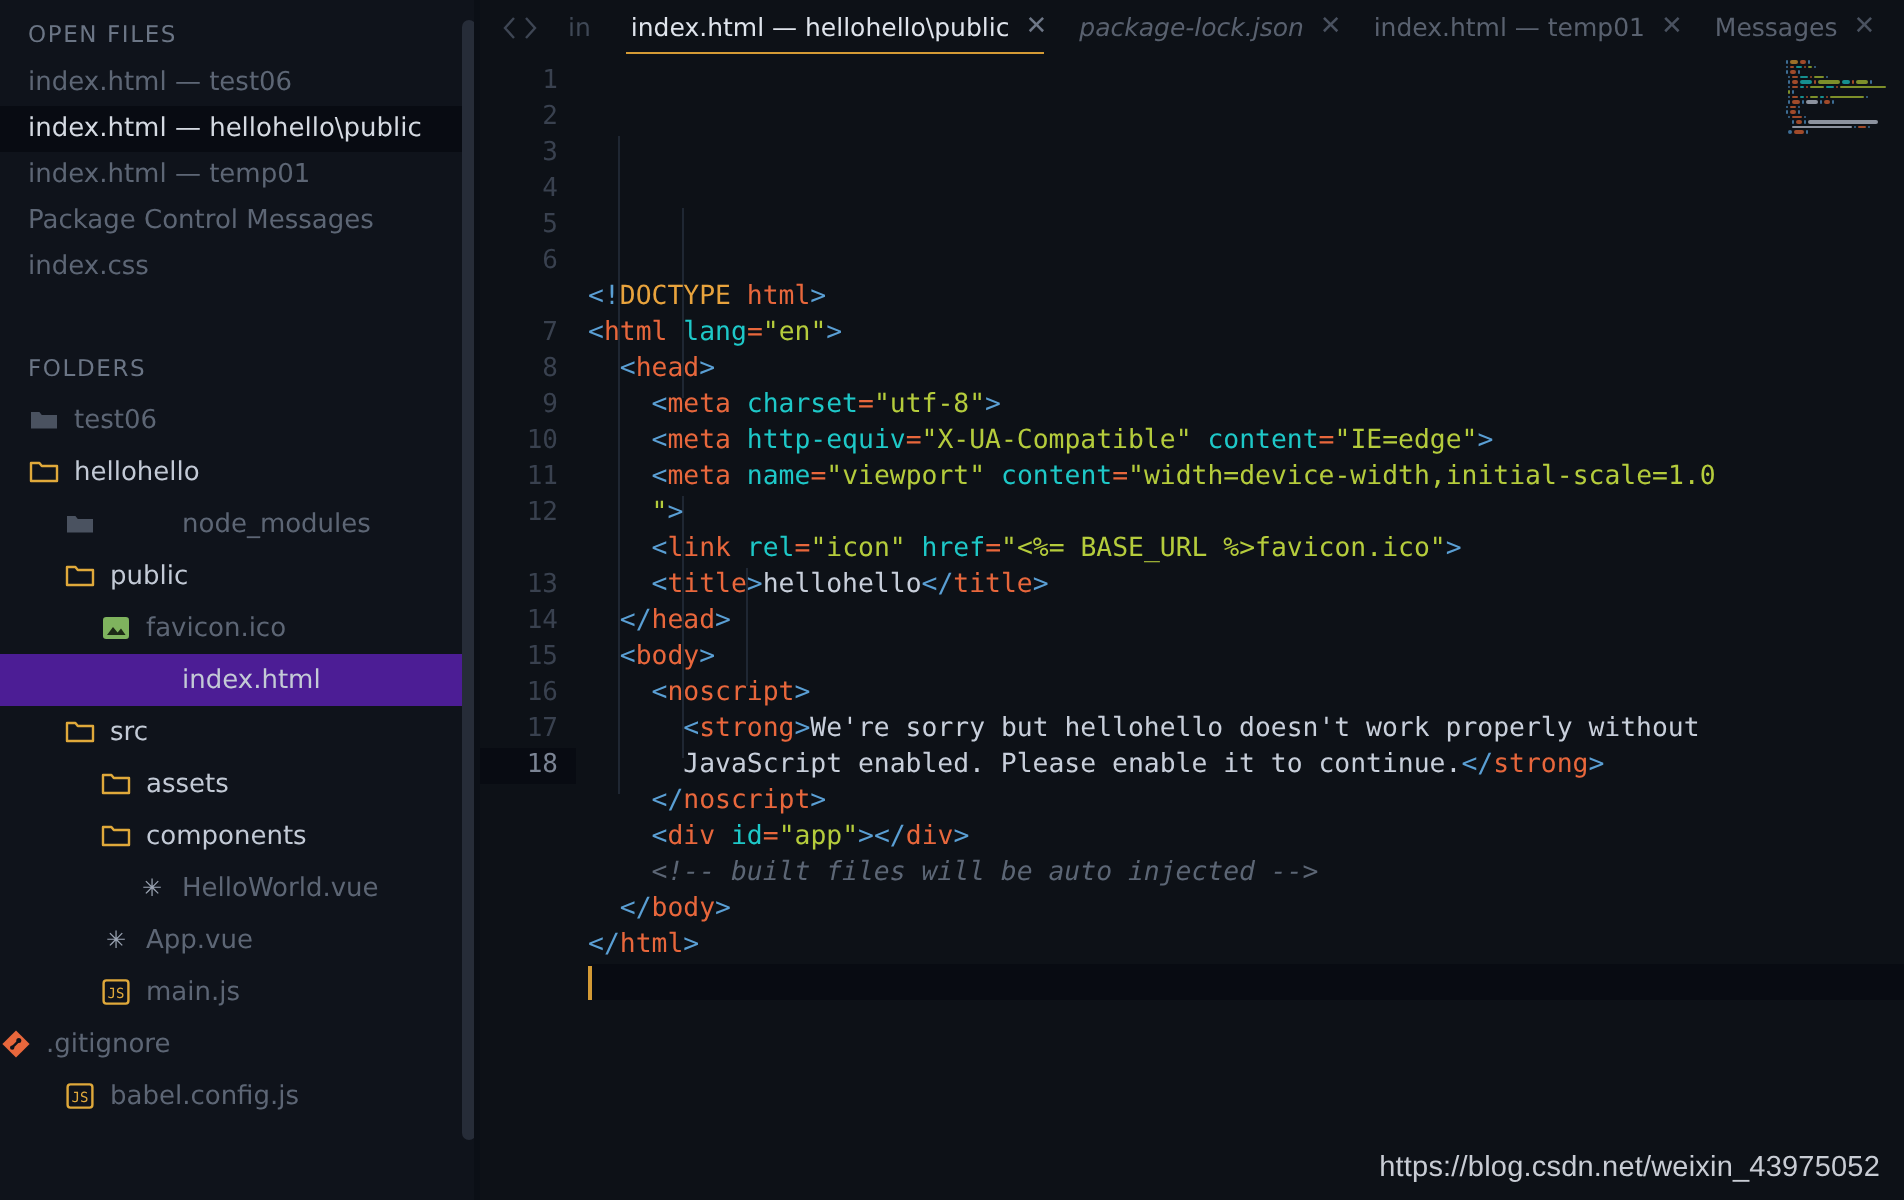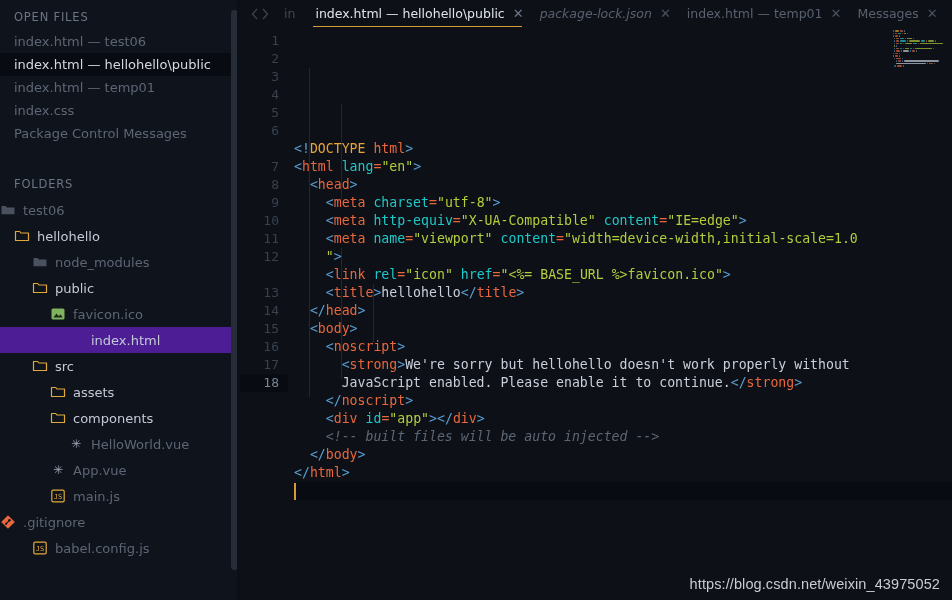--- a/index.html
+++ b/index.html
@@ -235,45 +235,45 @@
         <div class="row">
           <span>index.html — test06</span>
         </div>
         <div class="row active">
           <span>index.html — hellohello\public</span>
         </div>
         <div class="row">
           <span>index.html — temp01</span>
         </div>
         <div class="row">
+          <span>Package Control Messages</span>
+        </div>
+        <div class="row">
           <span>index.css</span>
         </div>
-        <div class="row">
-          <span>Package Control Messages</span>
-        </div>
       </div>
 
     <div class="spacer-sm"></div>
 
     <div class="section-head">FOLDERS</div>
 
     <div id="folder-tree">
-        <div class="trow" style=" align-items: center;">
+        <div class="trow" style="padding-left: 14px; align-items: center;">
           <span class="ico"><svg width="16" height="16" viewBox="0 0 16 16">
               <path d="M1.5 4h4.2l1.2 1.5h7.6v6.8h-13z" fill="#4a5260"></path>
             </svg></span>
           <span class="lbl">test06</span>
         </div>
         <div class="trow lit" style="padding-left: 14px;">
           <span class="ico"><svg width="16" height="16" viewBox="0 0 16 16">
               <path d="M1.5 3.5h4.2l1.2 1.5h7.6v7.5h-13z" fill="none" stroke="#e0a93b" stroke-width="1.2" stroke-linejoin="round"></path>
             </svg></span>
           <span class="lbl">hellohello</span>
         </div>
-        <div class="trow" style="padding-left: 32px;">
+        <div class="trow" style="padding-left: 32px; gap: 36px;">
           <span class="ico"><svg width="16" height="16" viewBox="0 0 16 16">
               <path d="M1.5 4h4.2l1.2 1.5h7.6v6.8h-13z" fill="#4a5260"></path>
             </svg></span>
           <span class="lbl">node_modules</span>
         </div>
         <div class="trow lit" style="padding-left: 32px;">
           <span class="ico"><svg width="16" height="16" viewBox="0 0 16 16">
               <path d="M1.5 3.5h4.2l1.2 1.5h7.6v7.5h-13z" fill="none" stroke="#e0a93b" stroke-width="1.2" stroke-linejoin="round"></path>
             </svg></span>
           <span class="lbl">public</span>

